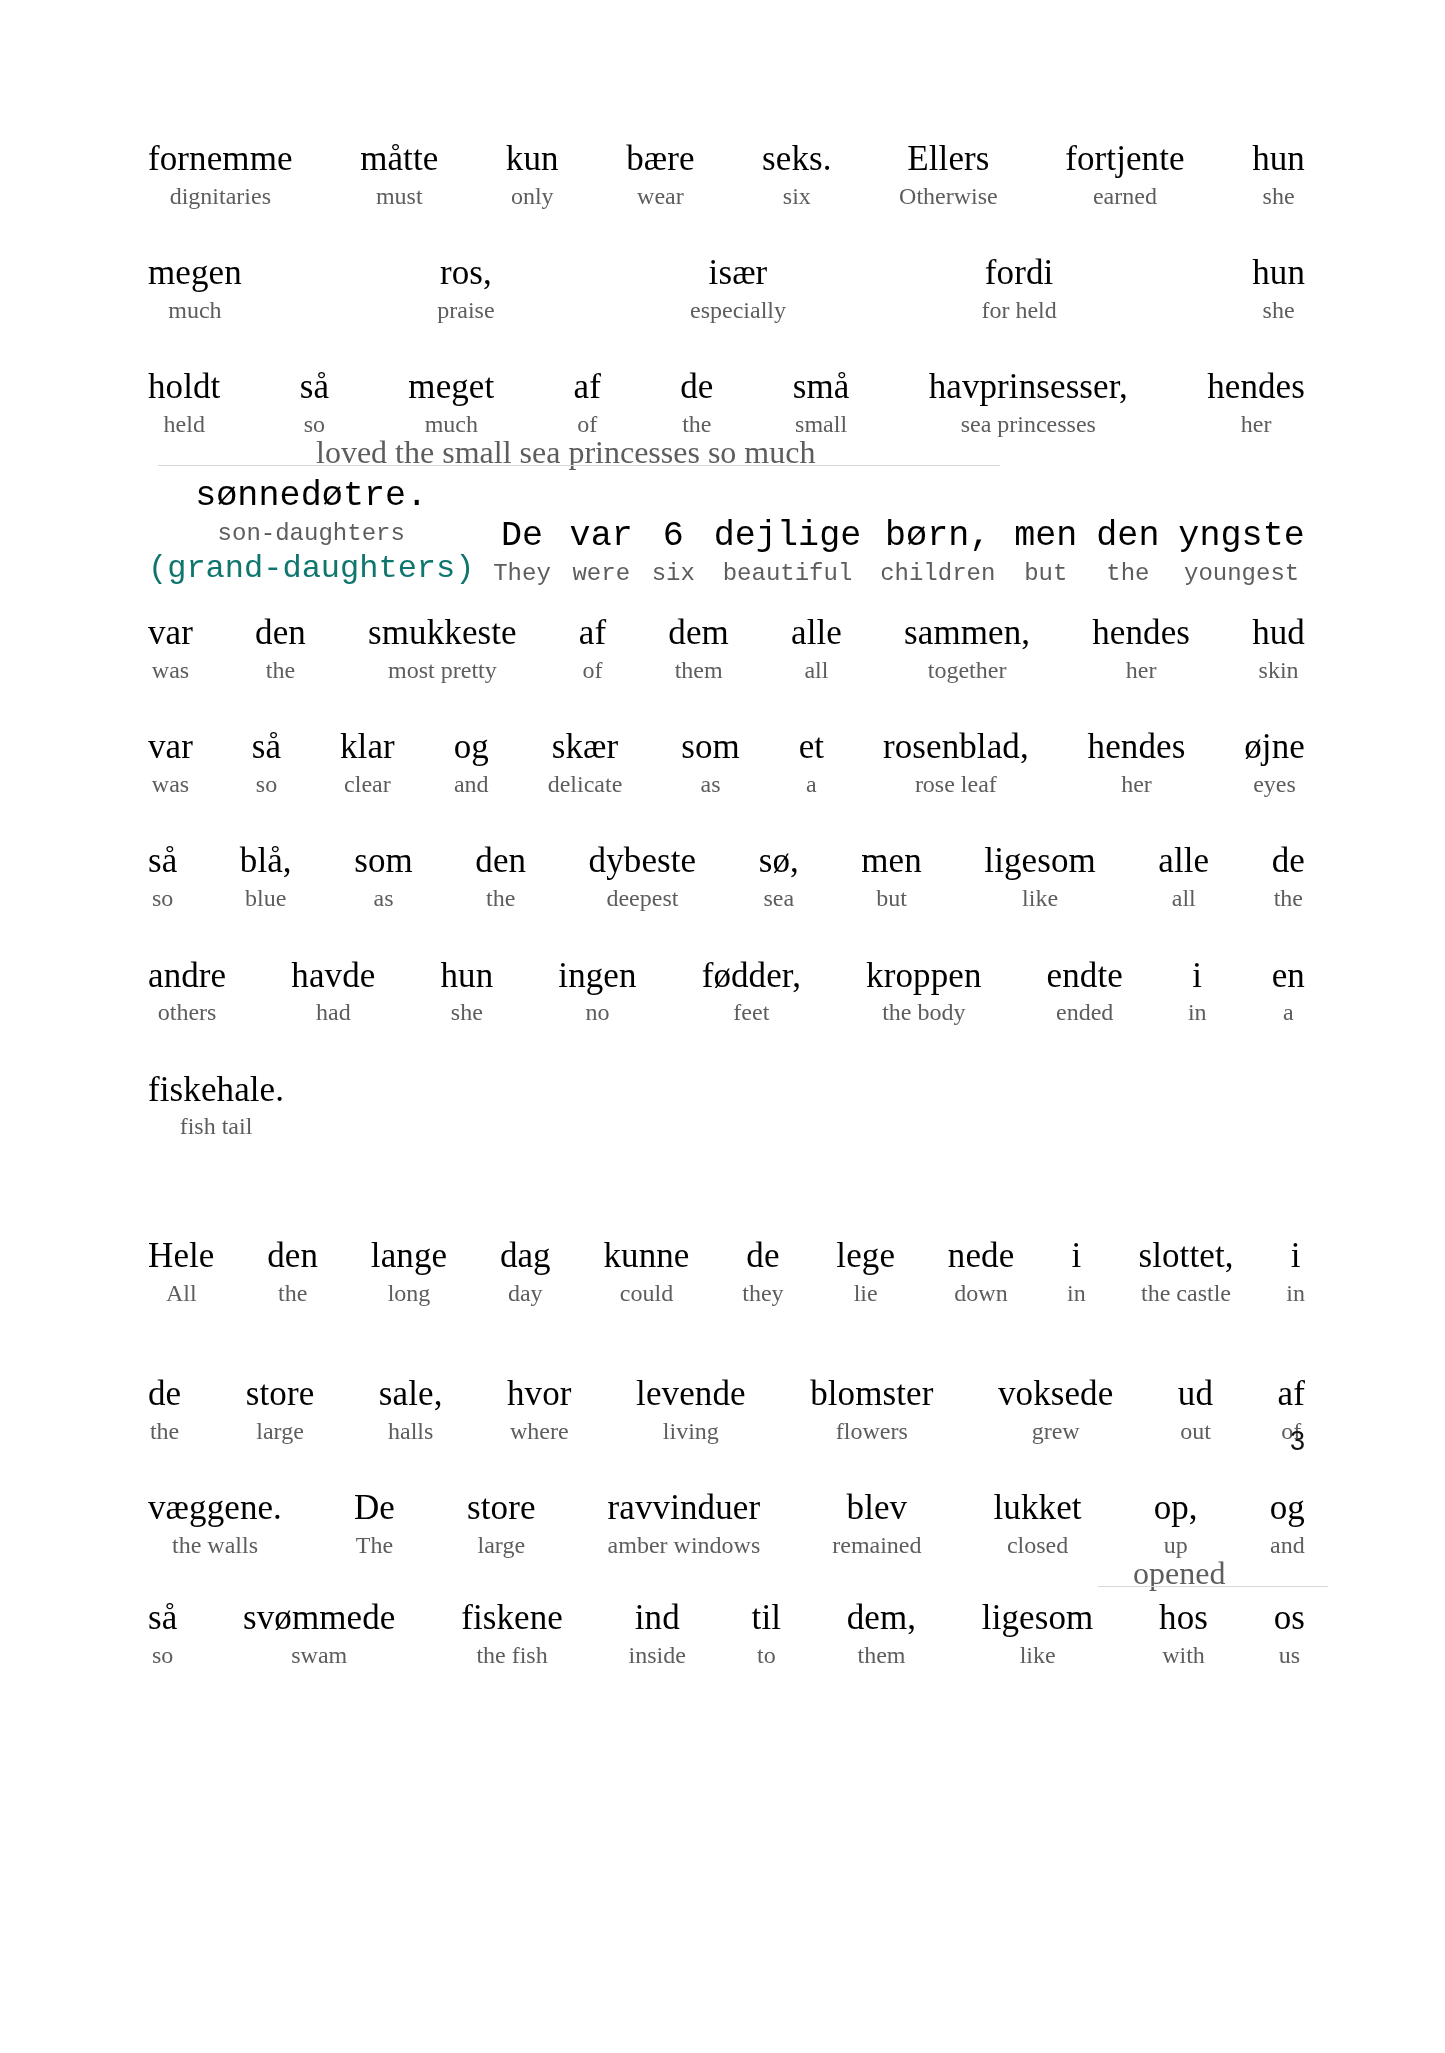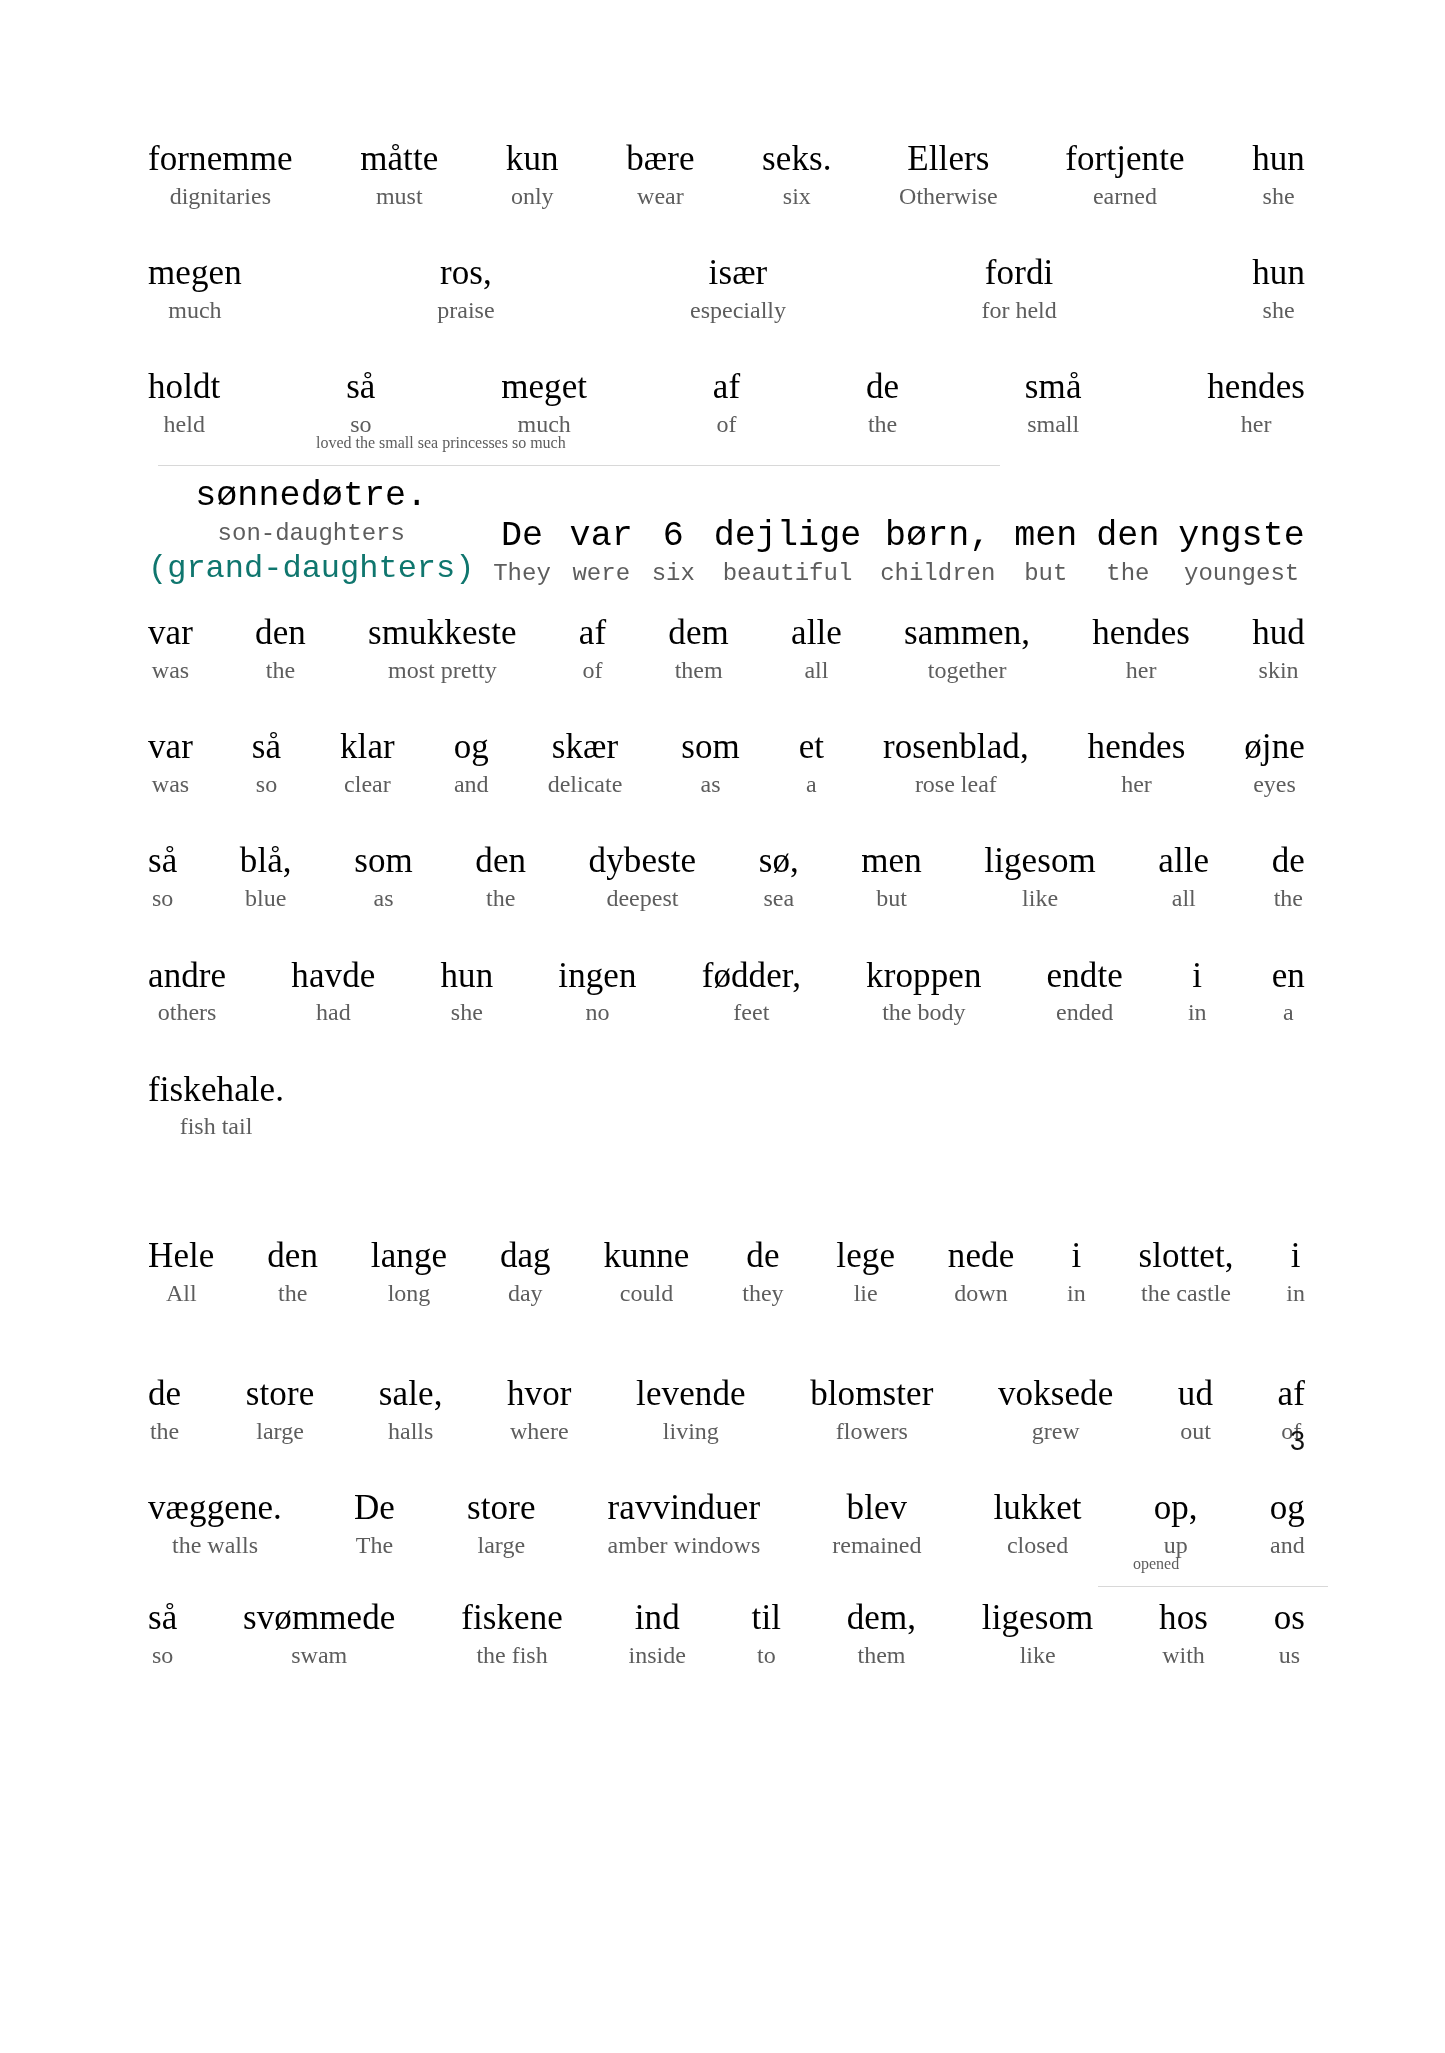--- a/index.html
+++ b/index.html
@@ -75,21 +75,21 @@
   
   .note-row {
     position: relative;
     width: 100%;
     height: 34px;
     margin-top: -4px;
     margin-bottom: 10px;
   }
   .note {
     position: absolute;
-    font-size: 16px;
+    font-size: 32px;
     color: #5d5d5d;
     white-space: nowrap;
     top: 0;
   }
   .rule {
     position: absolute;
     height: 1px;
     background: #d8d8d8;
     top: 31px;
   }
@@ -184,20 +184,24 @@
           </div>
           <div class="wordpair">
             <div class="src">de</div>
             <div class="gloss">the</div>
           </div>
           <div class="wordpair">
             <div class="src">små</div>
             <div class="gloss">small</div>
           </div>
           <div class="wordpair">
+            <div class="src">havprinsesser,</div>
+            <div class="gloss">sea princesses</div>
+          </div>
+          <div class="wordpair">
             <div class="src">hendes</div>
             <div class="gloss">her</div>
           </div>
         </div>
         <div class="note-row">
           <div class="note" style="left: 168px;">loved the small sea princesses so much</div>
           <div class="rule" style="left: 10px; width: 842px;"></div>
         </div>
         <div class="il-line spread" style="margin-bottom: 26px; font-family: Liberation Mono, monospace;">
           <div class="wordpair">

